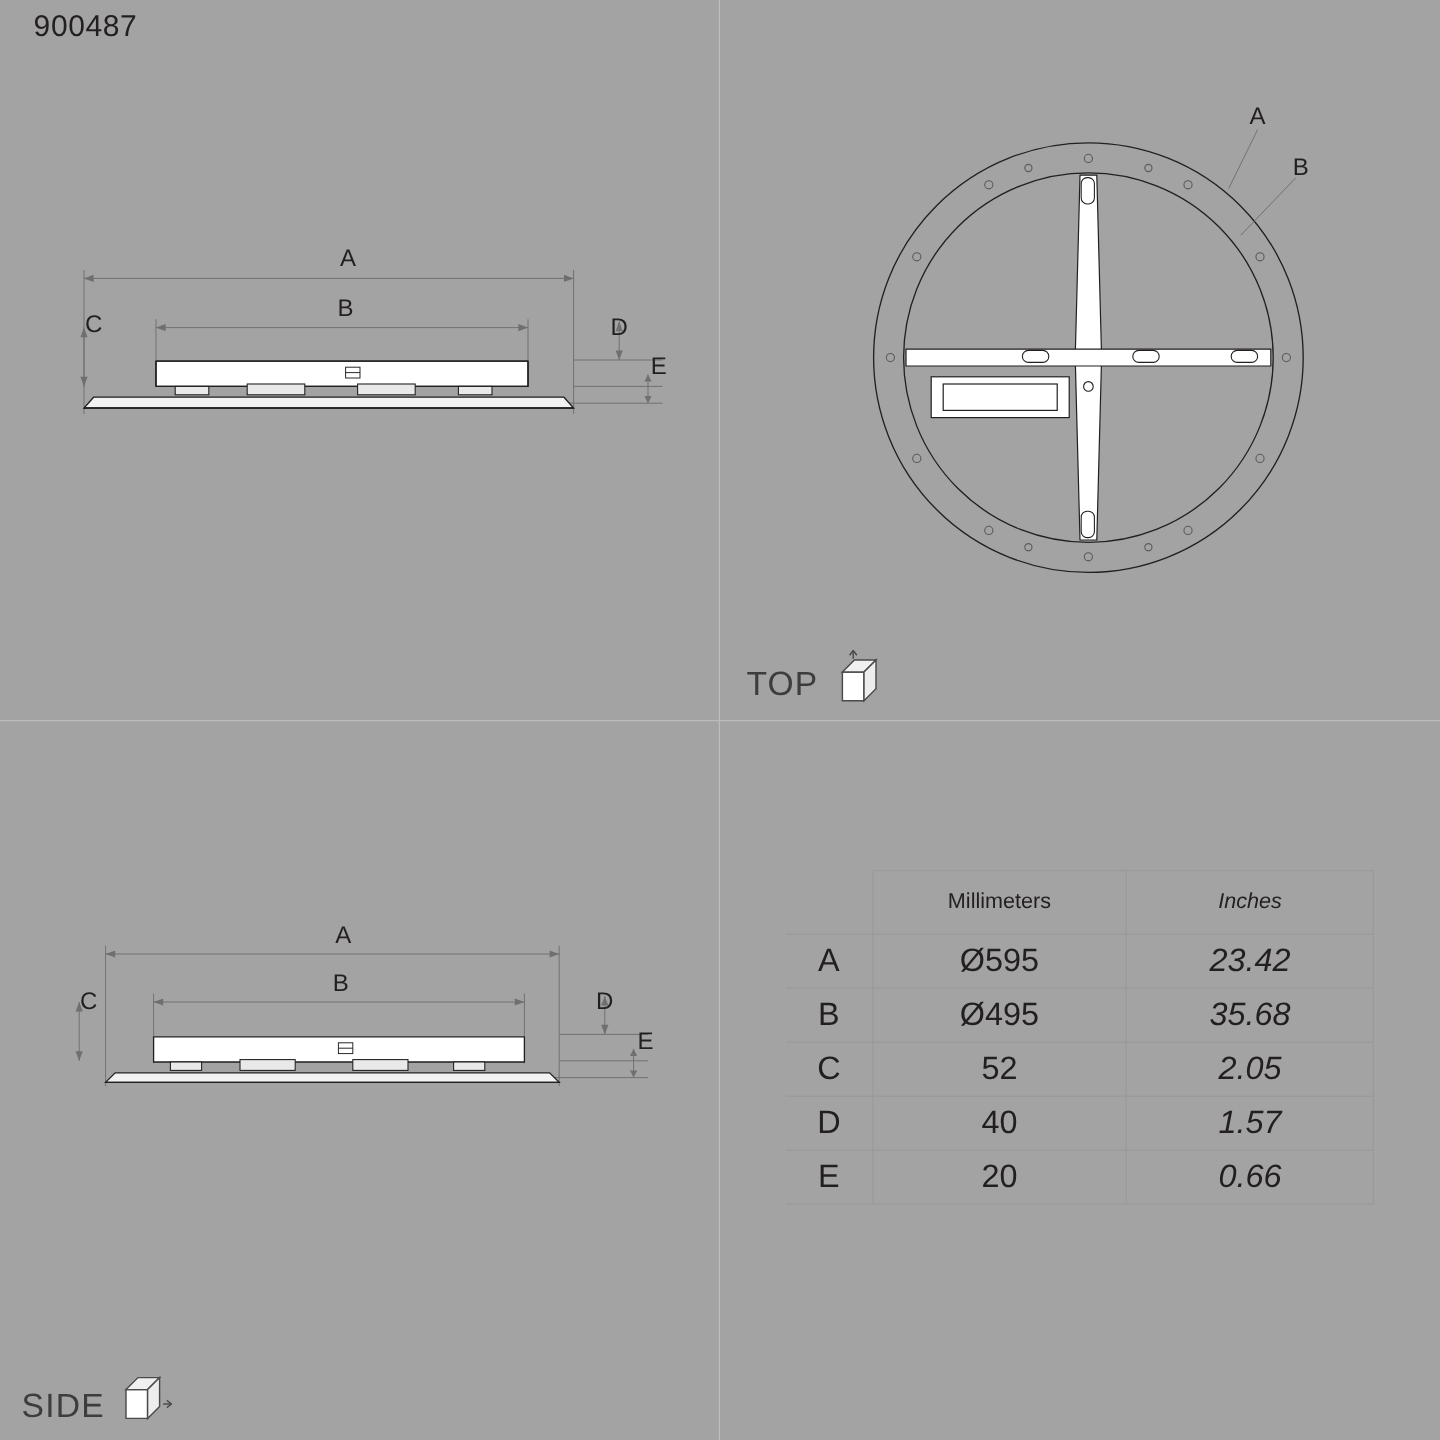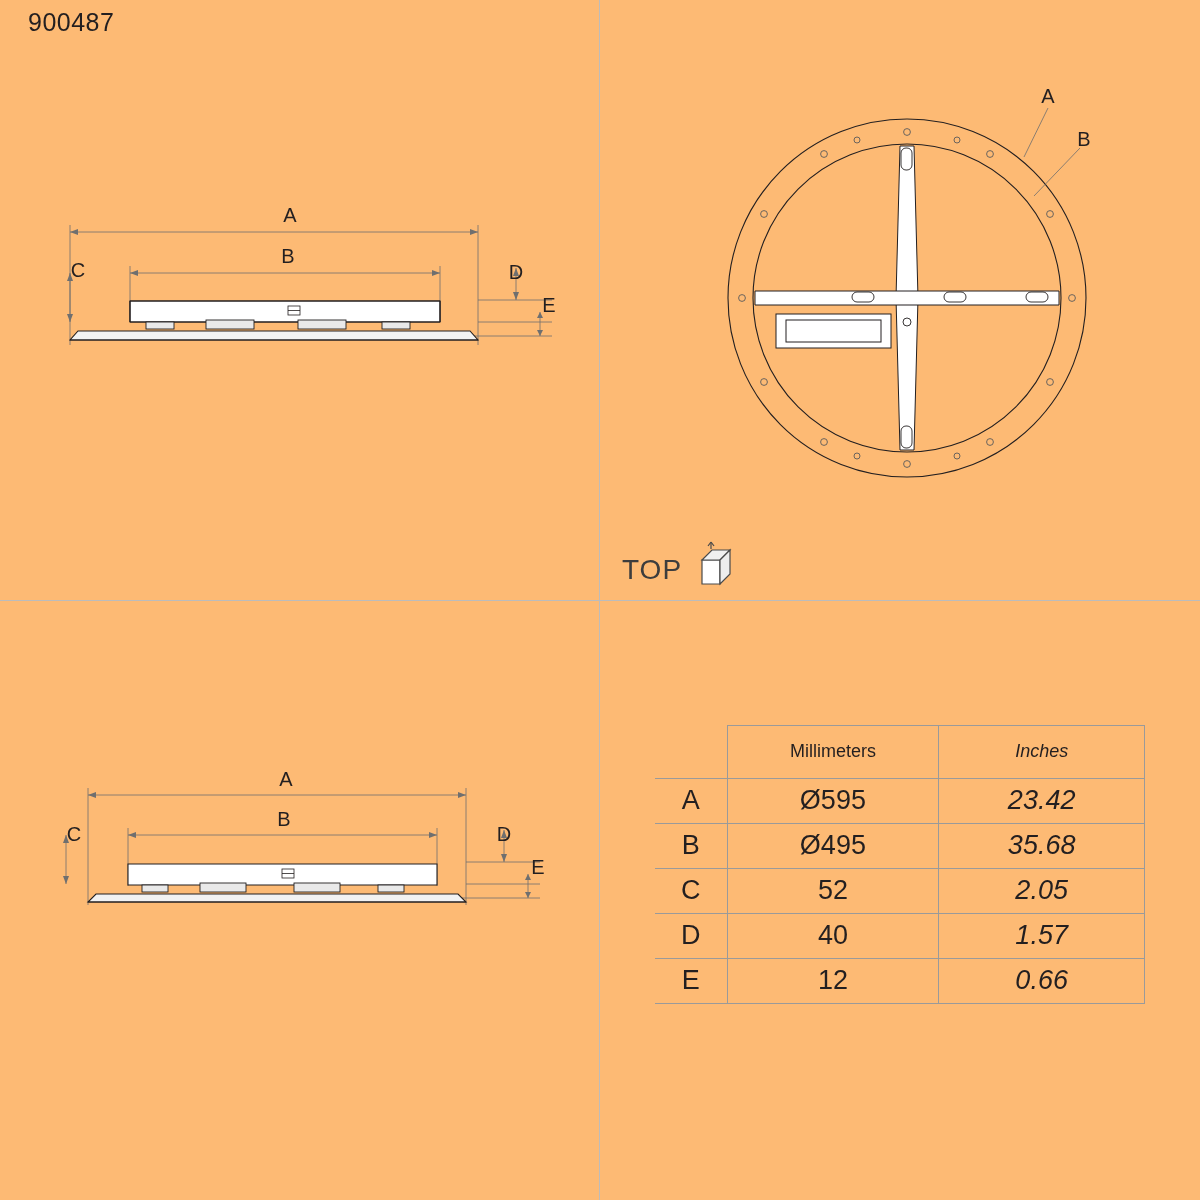--- a/index.html
+++ b/index.html
@@ -8,21 +8,21 @@
     background: #ffffff;
   }
   body {
     font-family: "Liberation Sans", sans-serif;
     color: #231f20;
   }
   #sheet {
     position: relative;
     width: 1200px;
     height: 1200px;
-    background: #fdba74;
+    background: #a3a3a3;
     overflow: hidden;
   }
   
   .part-number {
     position: absolute;
     left: 28px;
     top: 8px;
     font-size: 25px;
     letter-spacing: 0.5px;
     color: #231f20;
@@ -302,20 +302,35 @@
         <line x1="282" y1="273.5" x2="294" y2="273.5"></line>
       </g>
 
       <text x="286" y="186" font-family="Liberation Sans, sans-serif" font-size="20" fill="#231f20" text-anchor="middle">A</text>
       <text x="284" y="226" font-family="Liberation Sans, sans-serif" font-size="20" fill="#231f20" text-anchor="middle">B</text>
       <text x="74" y="241" font-family="Liberation Sans, sans-serif" font-size="20" fill="#231f20" text-anchor="middle">C</text>
       <text x="504" y="241" font-family="Liberation Sans, sans-serif" font-size="20" fill="#231f20" text-anchor="middle">D</text>
       <text x="538" y="274" font-family="Liberation Sans, sans-serif" font-size="20" fill="#231f20" text-anchor="middle">E</text>
     </svg>
 
+    <div class="view-label" style="left:18px; top:542px;">
+      <span>SIDE</span>
+      <span class="cube">
+        <svg width="56" height="52" viewBox="0 0 56 52">
+          <g stroke="#4a4a4a" stroke-width="1.2" fill="none">
+            <path d="M8 16 L26 16 L26 40 L8 40 Z" fill="#ffffff"></path>
+            <path d="M8 16 L18 6 L36 6 L26 16 Z" fill="#f0f0f0"></path>
+            <path d="M26 16 L36 6 L36 30 L26 40 Z" fill="#ededed"></path>
+            <path d="M46 28 L39 28"></path>
+            <path d="M46 28 L42 25"></path>
+            <path d="M46 28 L42 31"></path>
+          </g>
+        </svg>
+      </span>
+    </div>
   </div>
 
   <div class="quadrant" id="q-table">
     <div class="dim-table-wrap">
       <table class="dim">
         <thead>
           <tr>
             <th class="col-key corner"></th>
             <th class="col-mm">Millimeters</th>
             <th class="col-in">Inches</th>
@@ -337,21 +352,21 @@
             <td class="col-mm">52</td>
             <td class="col-in">2.05</td>
           </tr>
           <tr>
             <td class="col-key">D</td>
             <td class="col-mm">40</td>
             <td class="col-in">1.57</td>
           </tr>
           <tr>
             <td class="col-key">E</td>
-            <td class="col-mm">12</td>
+            <td class="col-mm">20</td>
             <td class="col-in">0.66</td>
           </tr>
         </tbody>
       </table>
     </div>
   </div>
 
 </div>
 
 </body></html>

